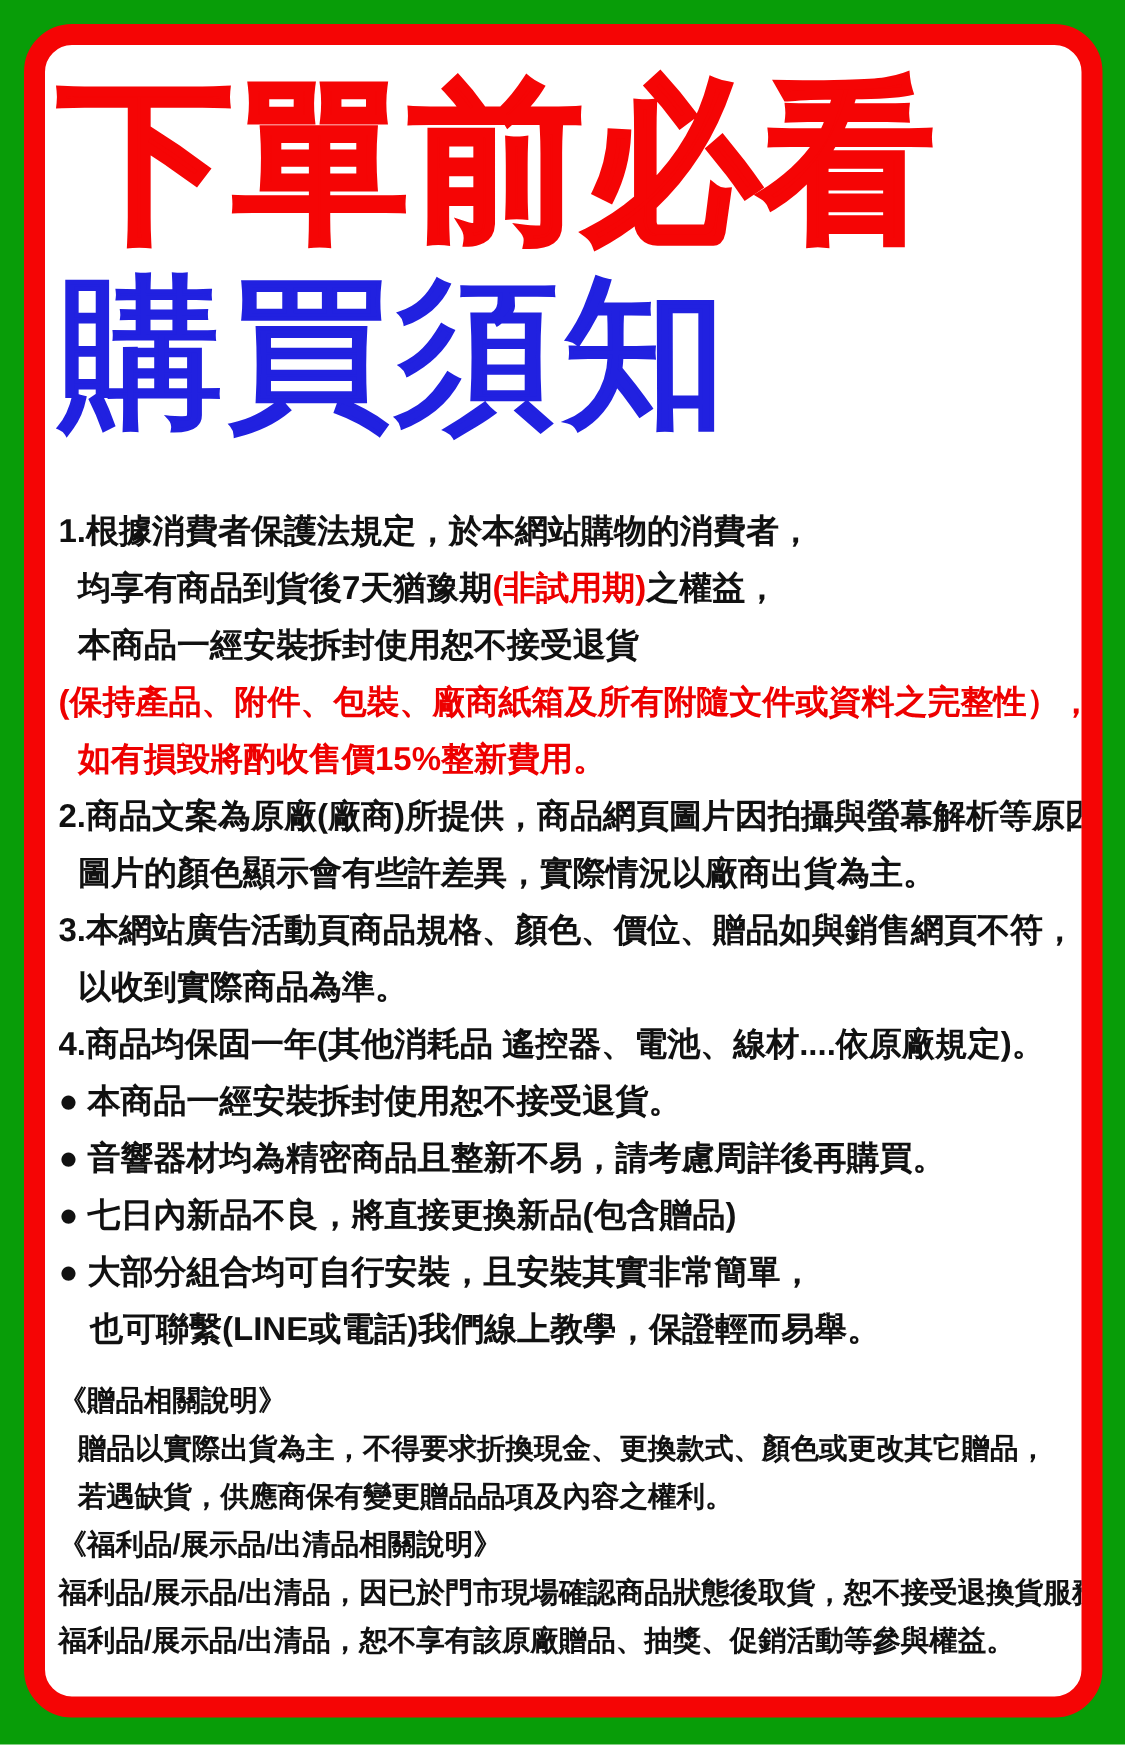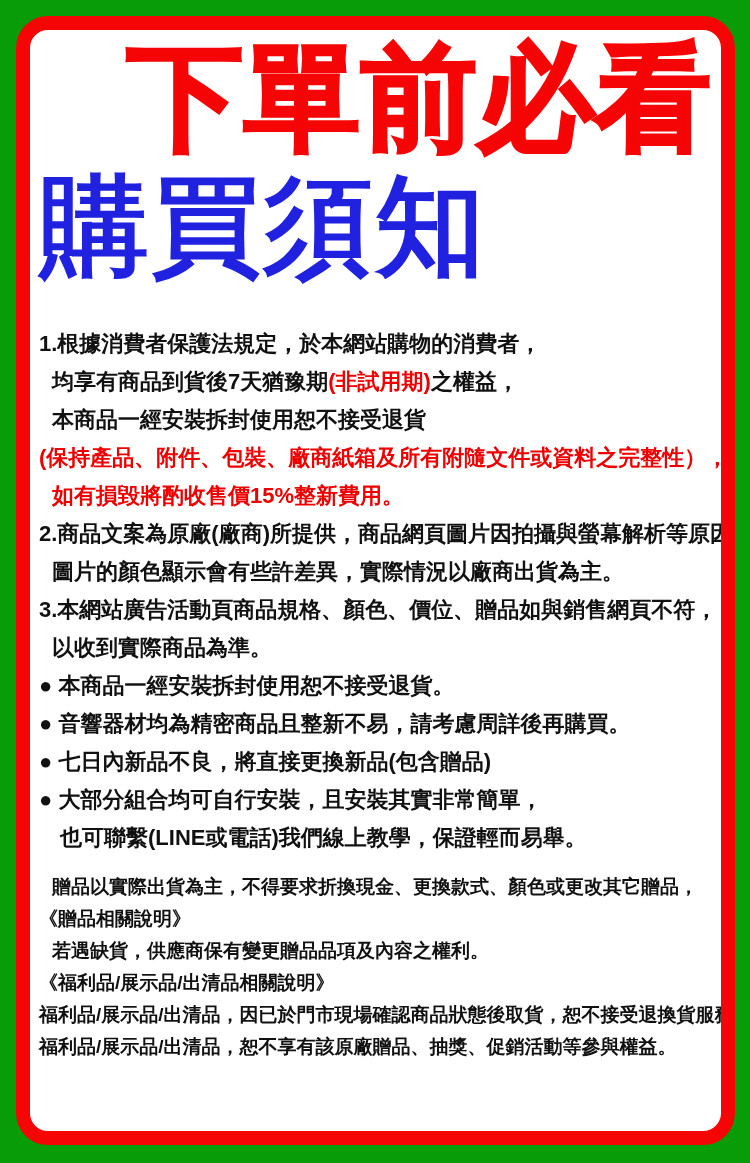--- a/index.html
+++ b/index.html
@@ -22,22 +22,22 @@
   .panel{
     position:absolute;
     left:16px;top:16px;right:15px;bottom:18px;
     background:var(--panel-bg);
     border:14px solid var(--panel-border);
     border-radius:32px;
     padding:0 9px;
     overflow:hidden;
   }
   .title-main{
-    margin-top:8px;
-    text-align:right;
+    margin-top:18px;
+    text-align:left;
     font-size:116px;
     line-height:1.05;
     font-weight:900;
     color:var(--title-main);
     -webkit-text-stroke:3px var(--title-main);
     letter-spacing:1px;
     white-space:nowrap;
   }
   .title-sub{
     margin-top:8px;
@@ -82,28 +82,29 @@
   <div class="notice">
       <div class="line ind-0"><span class="seg-default">1.根據消費者保護法規定，於本網站購物的消費者，</span></div>
       <div class="line ind-1"><span class="seg-default">均享有商品到貨後7天猶豫期</span><span class="seg-red">(非試用期)</span><span class="seg-default">之權益，</span></div>
       <div class="line ind-1"><span class="seg-default">本商品一經安裝拆封使用恕不接受退貨</span></div>
       <div class="line ind-0"><span class="seg-red">(保持產品、附件、包裝、廠商紙箱及所有附隨文件或資料之完整性），</span></div>
       <div class="line ind-1"><span class="seg-red">如有損毀將酌收售價15%整新費用。</span></div>
       <div class="line ind-0"><span class="seg-default">2.商品文案為原廠(廠商)所提供，商品網頁圖片因拍攝與螢幕解析等原因，</span></div>
       <div class="line ind-1"><span class="seg-default">圖片的顏色顯示會有些許差異，實際情況以廠商出貨為主。</span></div>
       <div class="line ind-0"><span class="seg-default">3.本網站廣告活動頁商品規格、顏色、價位、贈品如與銷售網頁不符，</span></div>
       <div class="line ind-1"><span class="seg-default">以收到實際商品為準。</span></div>
+      <div class="line ind-0"><span class="seg-default">4.商品均保固一年(其他消耗品 遙控器、電池、線材....依原廠規定)。</span></div>
       <div class="line ind-0"><span class="seg-default">● 本商品一經安裝拆封使用恕不接受退貨。</span></div>
       <div class="line ind-0"><span class="seg-default">● 音響器材均為精密商品且整新不易，請考慮周詳後再購買。</span></div>
       <div class="line ind-0"><span class="seg-default">● 七日內新品不良，將直接更換新品(包含贈品)</span></div>
       <div class="line ind-0"><span class="seg-default">● 大部分組合均可自行安裝，且安裝其實非常簡單，</span></div>
       <div class="line ind-2"><span class="seg-default">也可聯繫(LINE或電話)我們線上教學，保證輕而易舉。</span></div>
     </div>
 
   <div class="footnotes">
+      <div class="line ind-0">《贈品相關說明》</div>
       <div class="line ind-1">贈品以實際出貨為主，不得要求折換現金、更換款式、顏色或更改其它贈品，</div>
-      <div class="line ind-0">《贈品相關說明》</div>
       <div class="line ind-1">若遇缺貨，供應商保有變更贈品品項及內容之權利。</div>
       <div class="line ind-0">《福利品/展示品/出清品相關說明》</div>
       <div class="line ind-0">福利品/展示品/出清品，因已於門市現場確認商品狀態後取貨，恕不接受退換貨服務。</div>
       <div class="line ind-0">福利品/展示品/出清品，恕不享有該原廠贈品、抽獎、促銷活動等參與權益。</div>
     </div>
 </div>
 
 </body></html>

